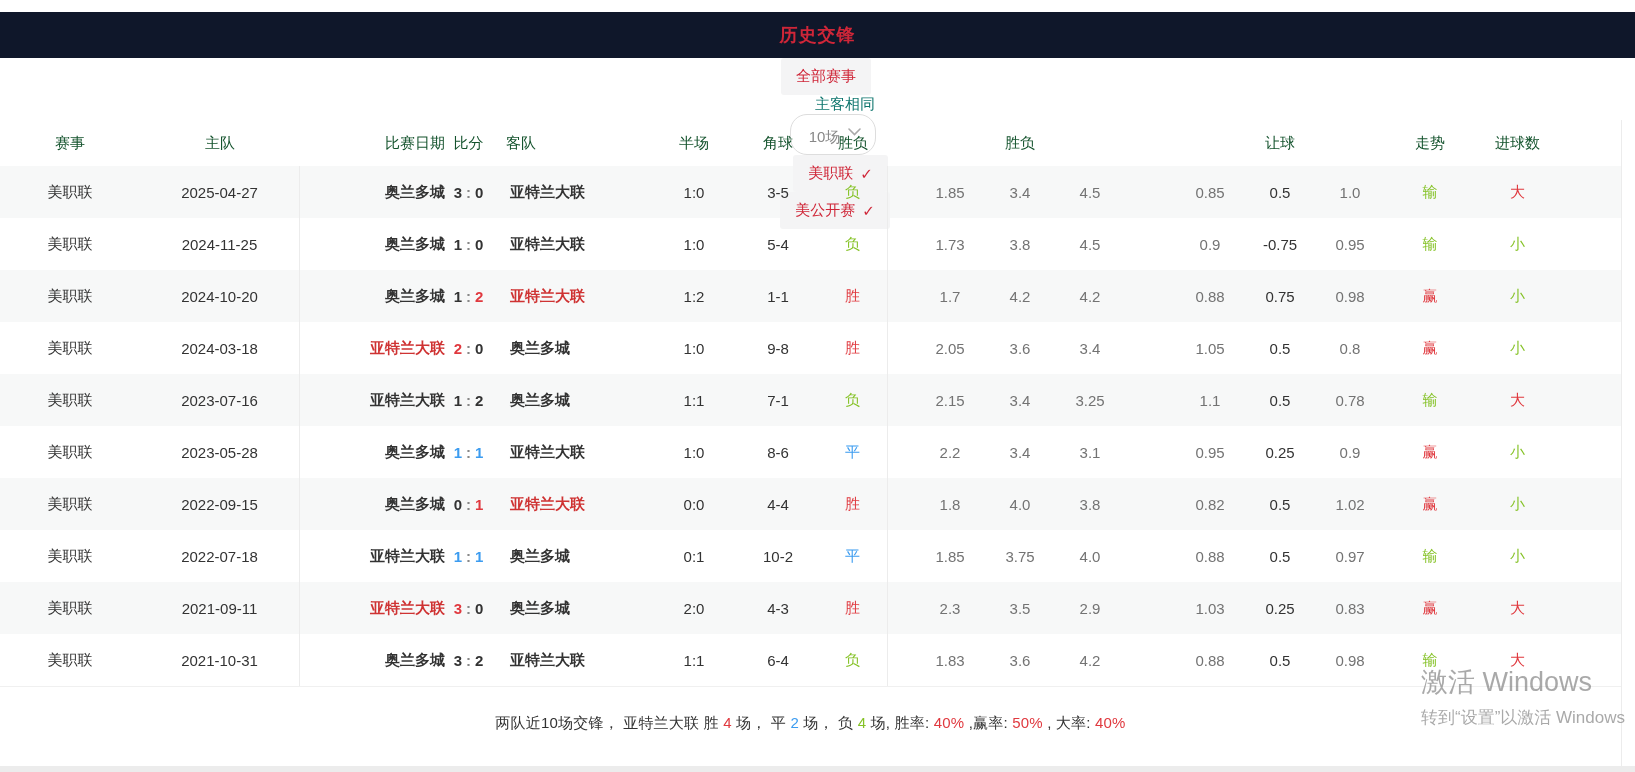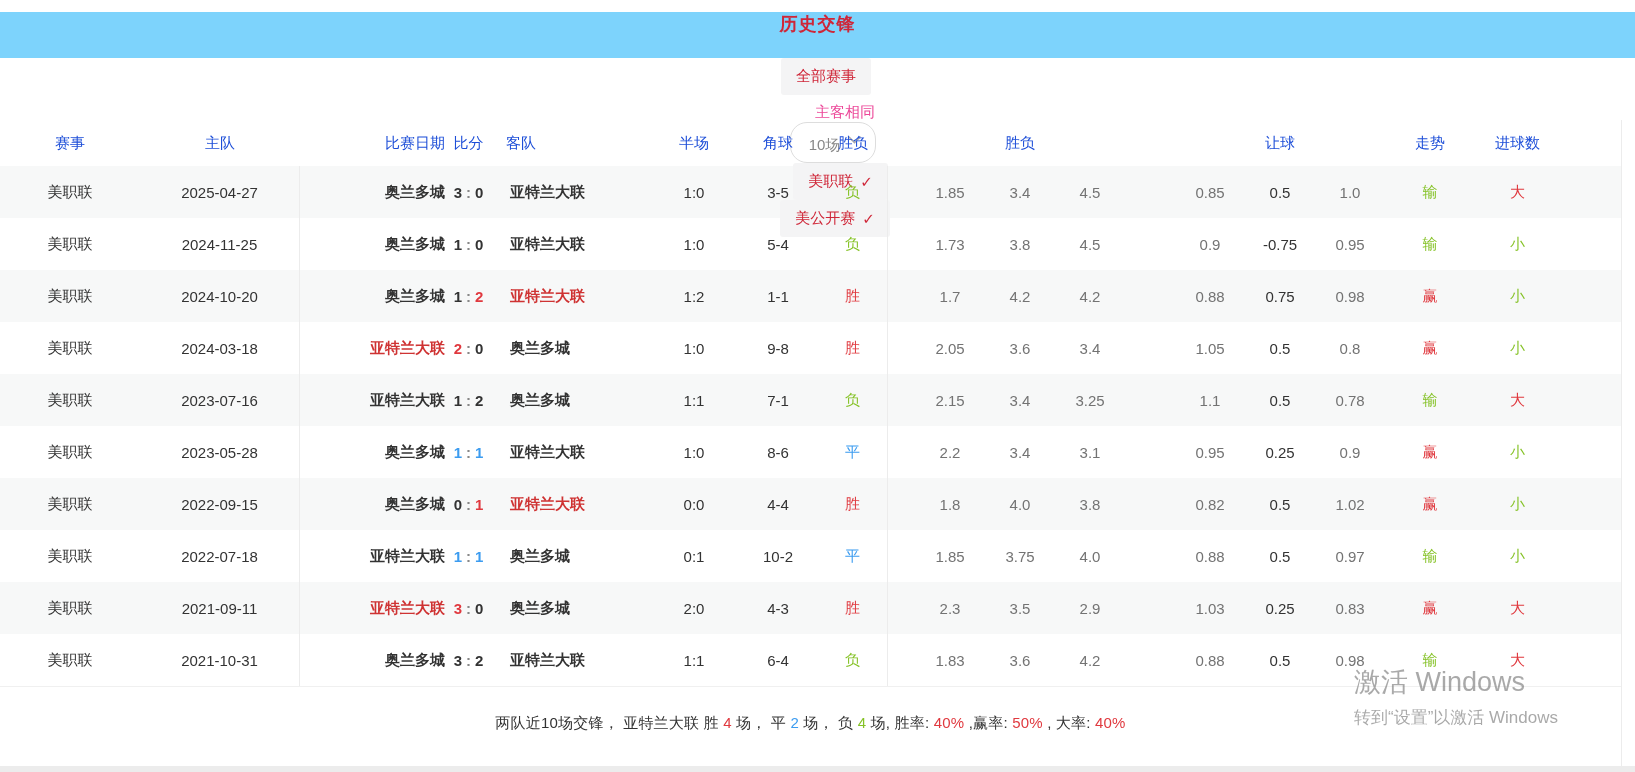--- a/index.html
+++ b/index.html
@@ -1,41 +1,41 @@
 <!DOCTYPE html>
 <html style="--brand: #cf2638; --teamred: #cf3333; --red: #e0393f; --green: #85c226; --blue: #3c9cf0;"><head>
 <meta charset="utf-8">
 <style>
   * { margin:0; padding:0; box-sizing:border-box; }
   body { font-family:"Liberation Sans","DejaVu Sans",sans-serif; background:#fff; }
   .page { position:relative; width:1635px; height:772px; overflow:hidden; background:#fff; }
 
-  .titlebar { margin-top:12px; height:46px; background:#7dd3fc;
-              display:flex; align-items:flex-start; justify-content:center; }
+  .titlebar { margin-top:12px; height:46px; background:#0f172a;
+              display:flex; align-items:center; justify-content:center; }
   .title { color:var(--brand,#cf2638); font-size:18px; font-weight:600; letter-spacing:1px; }
 
   .filters { height:62px; display:flex; align-items:center; padding-left:17px; background:#fff;flex-direction:column; }
   .chip { border:none; background:#f4f4f5; color:var(--brand,#cf2638); font-size:15px;
           padding:9px 15px; border-radius:3px; cursor:pointer;
           font-family:inherit; display:inline-flex; align-items:center; gap:7px; }
-  .plain { color:#ec4899; font-size:15px; margin-left:38px; cursor:pointer;margin-top:8px; }
+  .plain { color:#0f766e; font-size:15px; margin-left:38px; cursor:pointer; }
   .dropdown { margin-left:14px; background:#fff; border:1px solid #ddd; border-radius:17px;
               color:#888; font-size:15px; padding:13px 14px 7px 18px; cursor:pointer;
               display:inline-flex; gap:8px; font-family:inherit; }
   .dropdown svg { display:block; }
   .filters .chip.league { margin-left:29px; }
   .filters .chip.league2 { margin-left:18px; }
   .chk { font-size:15px; }
 
   .table { width:1622px; border-right:1px solid #ececec; }
   .grid-cols { display:grid;
     grid-template-columns:140px 160px 145px 47px 158px 88px 80px 70px 97px 70px 70px 120px 70px 70px 90px 85px 62px; }
   .head-cols { display:grid;
     grid-template-columns:140px 160px 145px 47px 158px 88px 80px 70px 237px 260px 90px 85px 62px; }
-  .thead { height:46px; color:#1d4ed8; font-size:15px; }
+  .thead { height:46px; color:#14532d; font-size:15px; }
   .thead > div { display:flex; align-items:center; justify-content:center; }
   .thead > div:nth-child(3) { justify-content:flex-end; }
   .thead > div:nth-child(5) { justify-content:flex-start; padding-left:14px; }
   .thead > div:nth-child(9) { padding-left:27px; }
   .thead > div:nth-child(10){ padding-left:50px; }
 
   .row { height:52px; font-size:15px; cursor:pointer; }
   .row:nth-child(odd) { background:#f7f8f8; }
   .row:nth-child(even){ background:#fff; }
   .row > div { display:flex; align-items:center; justify-content:center; }
@@ -52,21 +52,21 @@
   .c-red  { color:var(--red,#e0393f); }
   .c-green{ color:var(--green,#85c226); }
   .c-blue { color:var(--blue,#3c9cf0); }
   .c-tred { color:var(--teamred,#cf3333); }
   .c-sep  { color:#888; }
 
   .summary { height:80px; padding-top:27px; text-align:center; font-size:15px; border-top:1px solid #f0f0f0; }
   .summary span { letter-spacing:.2px; }
   .bottomstrip { position:absolute; left:0; bottom:0; width:1635px; height:6px; background:#ececec; }
 
-  .watermark { position:absolute; left:1354px; top:664px; color:rgba(117,117,117,.62);
+  .watermark { position:absolute; left:1421px; top:664px; color:rgba(117,117,117,.62);
                pointer-events:none; white-space:nowrap; }
   .watermark .wm1 { font-size:27px; }
   .watermark .wm2 { font-size:17px; margin-top:6px; }
 </style>
 </head>
 <body>
 
 <div class="page">
 
   <div class="titlebar">

